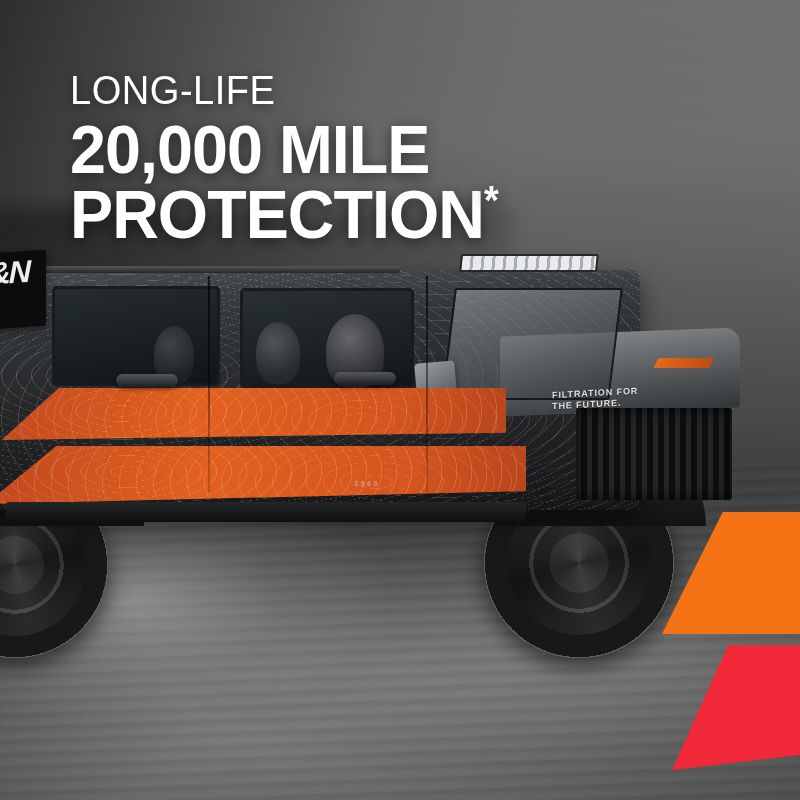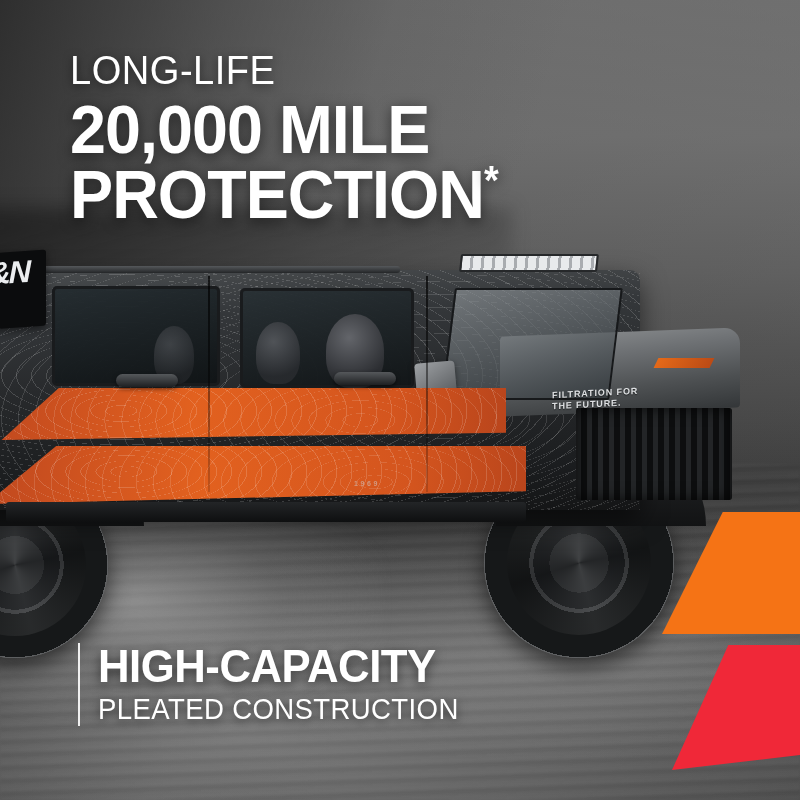--- a/index.html
+++ b/index.html
@@ -212,21 +212,21 @@
     background:#f57315;
     clip-path:polygon(44% 0%, 100% 0%, 100% 100%, 0% 100%);
   }
   .accent-red {
     top:645px; width:128px; height:125px;
     background:#f02838;
     clip-path:polygon(44% 0%, 100% 0%, 100% 88%, 0% 100%);
   }
 
   
-  .headline-block { position:absolute; left:70px; top:50px; }
+  .headline-block { position:absolute; left:70px; top:70px; }
   .eyebrow {
     color:#ffffff;
     font-size:41px; font-weight:300;
     letter-spacing:.5px; line-height:1;
     transform:scaleX(.93); transform-origin:left center;
     text-shadow:0 2px 10px rgba(0,0,0,.55);
   }
   .headline-1, .headline-2 {
     color:#ffffff; font-weight:700;
     font-size:68px; line-height:.96;
@@ -330,19 +330,15 @@
 
   <div class="accent-orange"></div>
   <div class="accent-red"></div>
 
   <div class="headline-block">
     <div class="eyebrow">LONG-LIFE</div>
     <div class="headline-1">20,000 MILE</div>
     <div class="headline-2"><span>PROTECTION</span><span class="asterisk-sup">*</span></div>
   </div>
 
-  <div class="subhead-block">
-    <div class="subhead-1">HIGH-CAPACITY</div>
-    <div class="subhead-2">PLEATED CONSTRUCTION</div>
-  </div>
 
 
 </div>
 
 </body></html>

